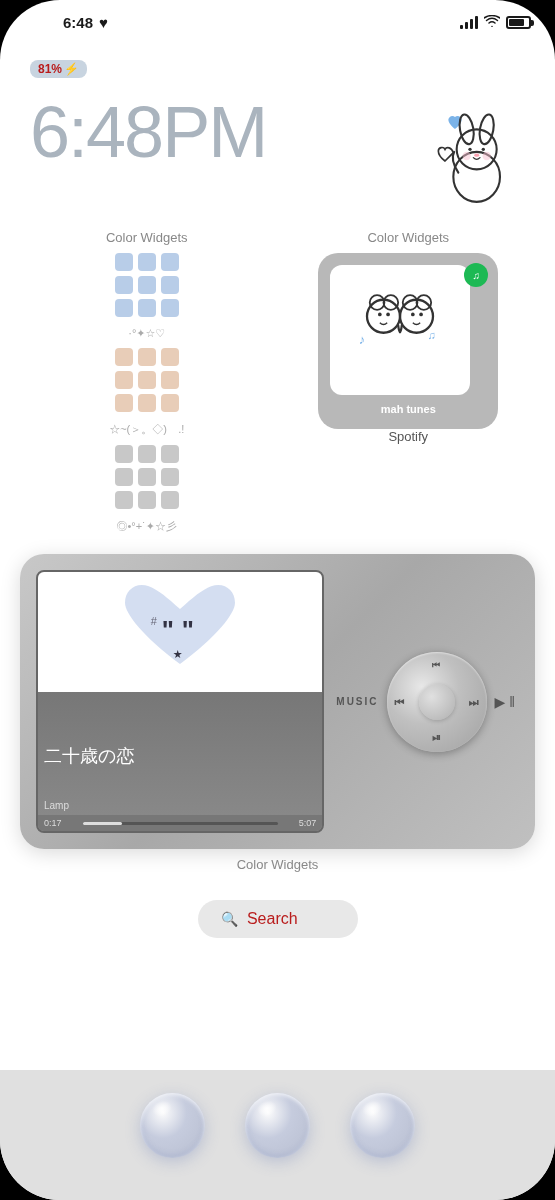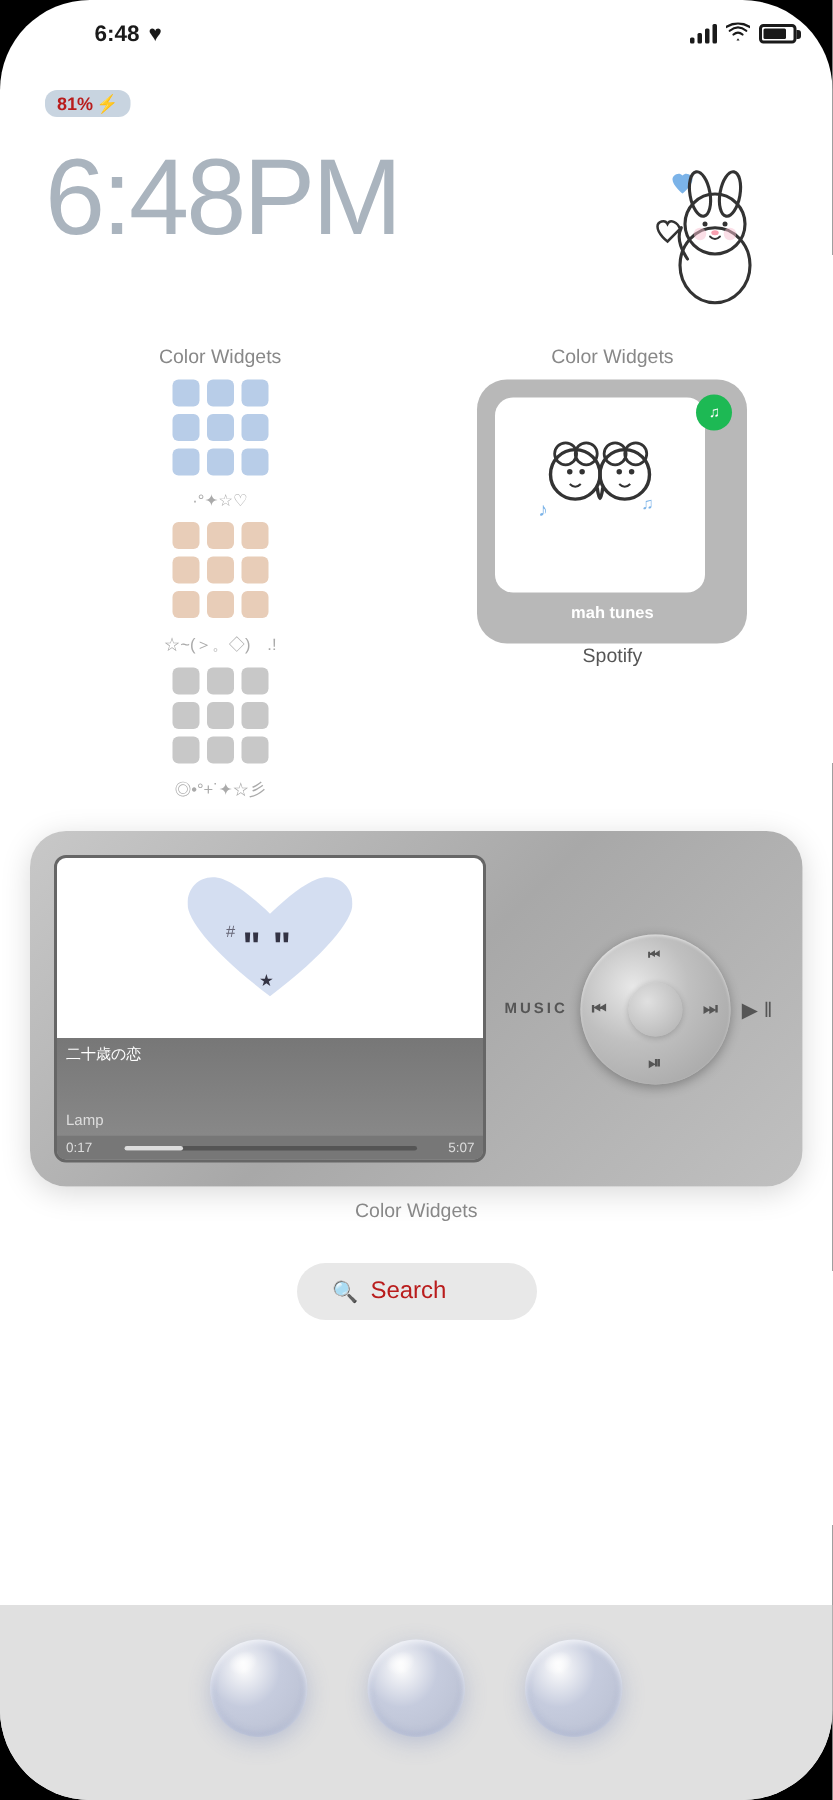--- a/index.html
+++ b/index.html
@@ -297,23 +297,24 @@
 
     .ipod-info-bar {
       padding: 4px 6px;
       background: linear-gradient(180deg, #777 0%, #888 100%);
       display: flex;
       justify-content: space-between;
       align-items: center;
     }
 
     .ipod-song-title {
-      font-size: 10px;
+      font-size: 18px;
       color: #fff;
       font-weight: 500;
+      margin-top: 48px;
     }
 
     .ipod-artist {
       font-size: 10px;
       color: #ddd;
       margin-top: 32px;
     }
 
     .ipod-progress-bar {
       padding: 3px 6px;

